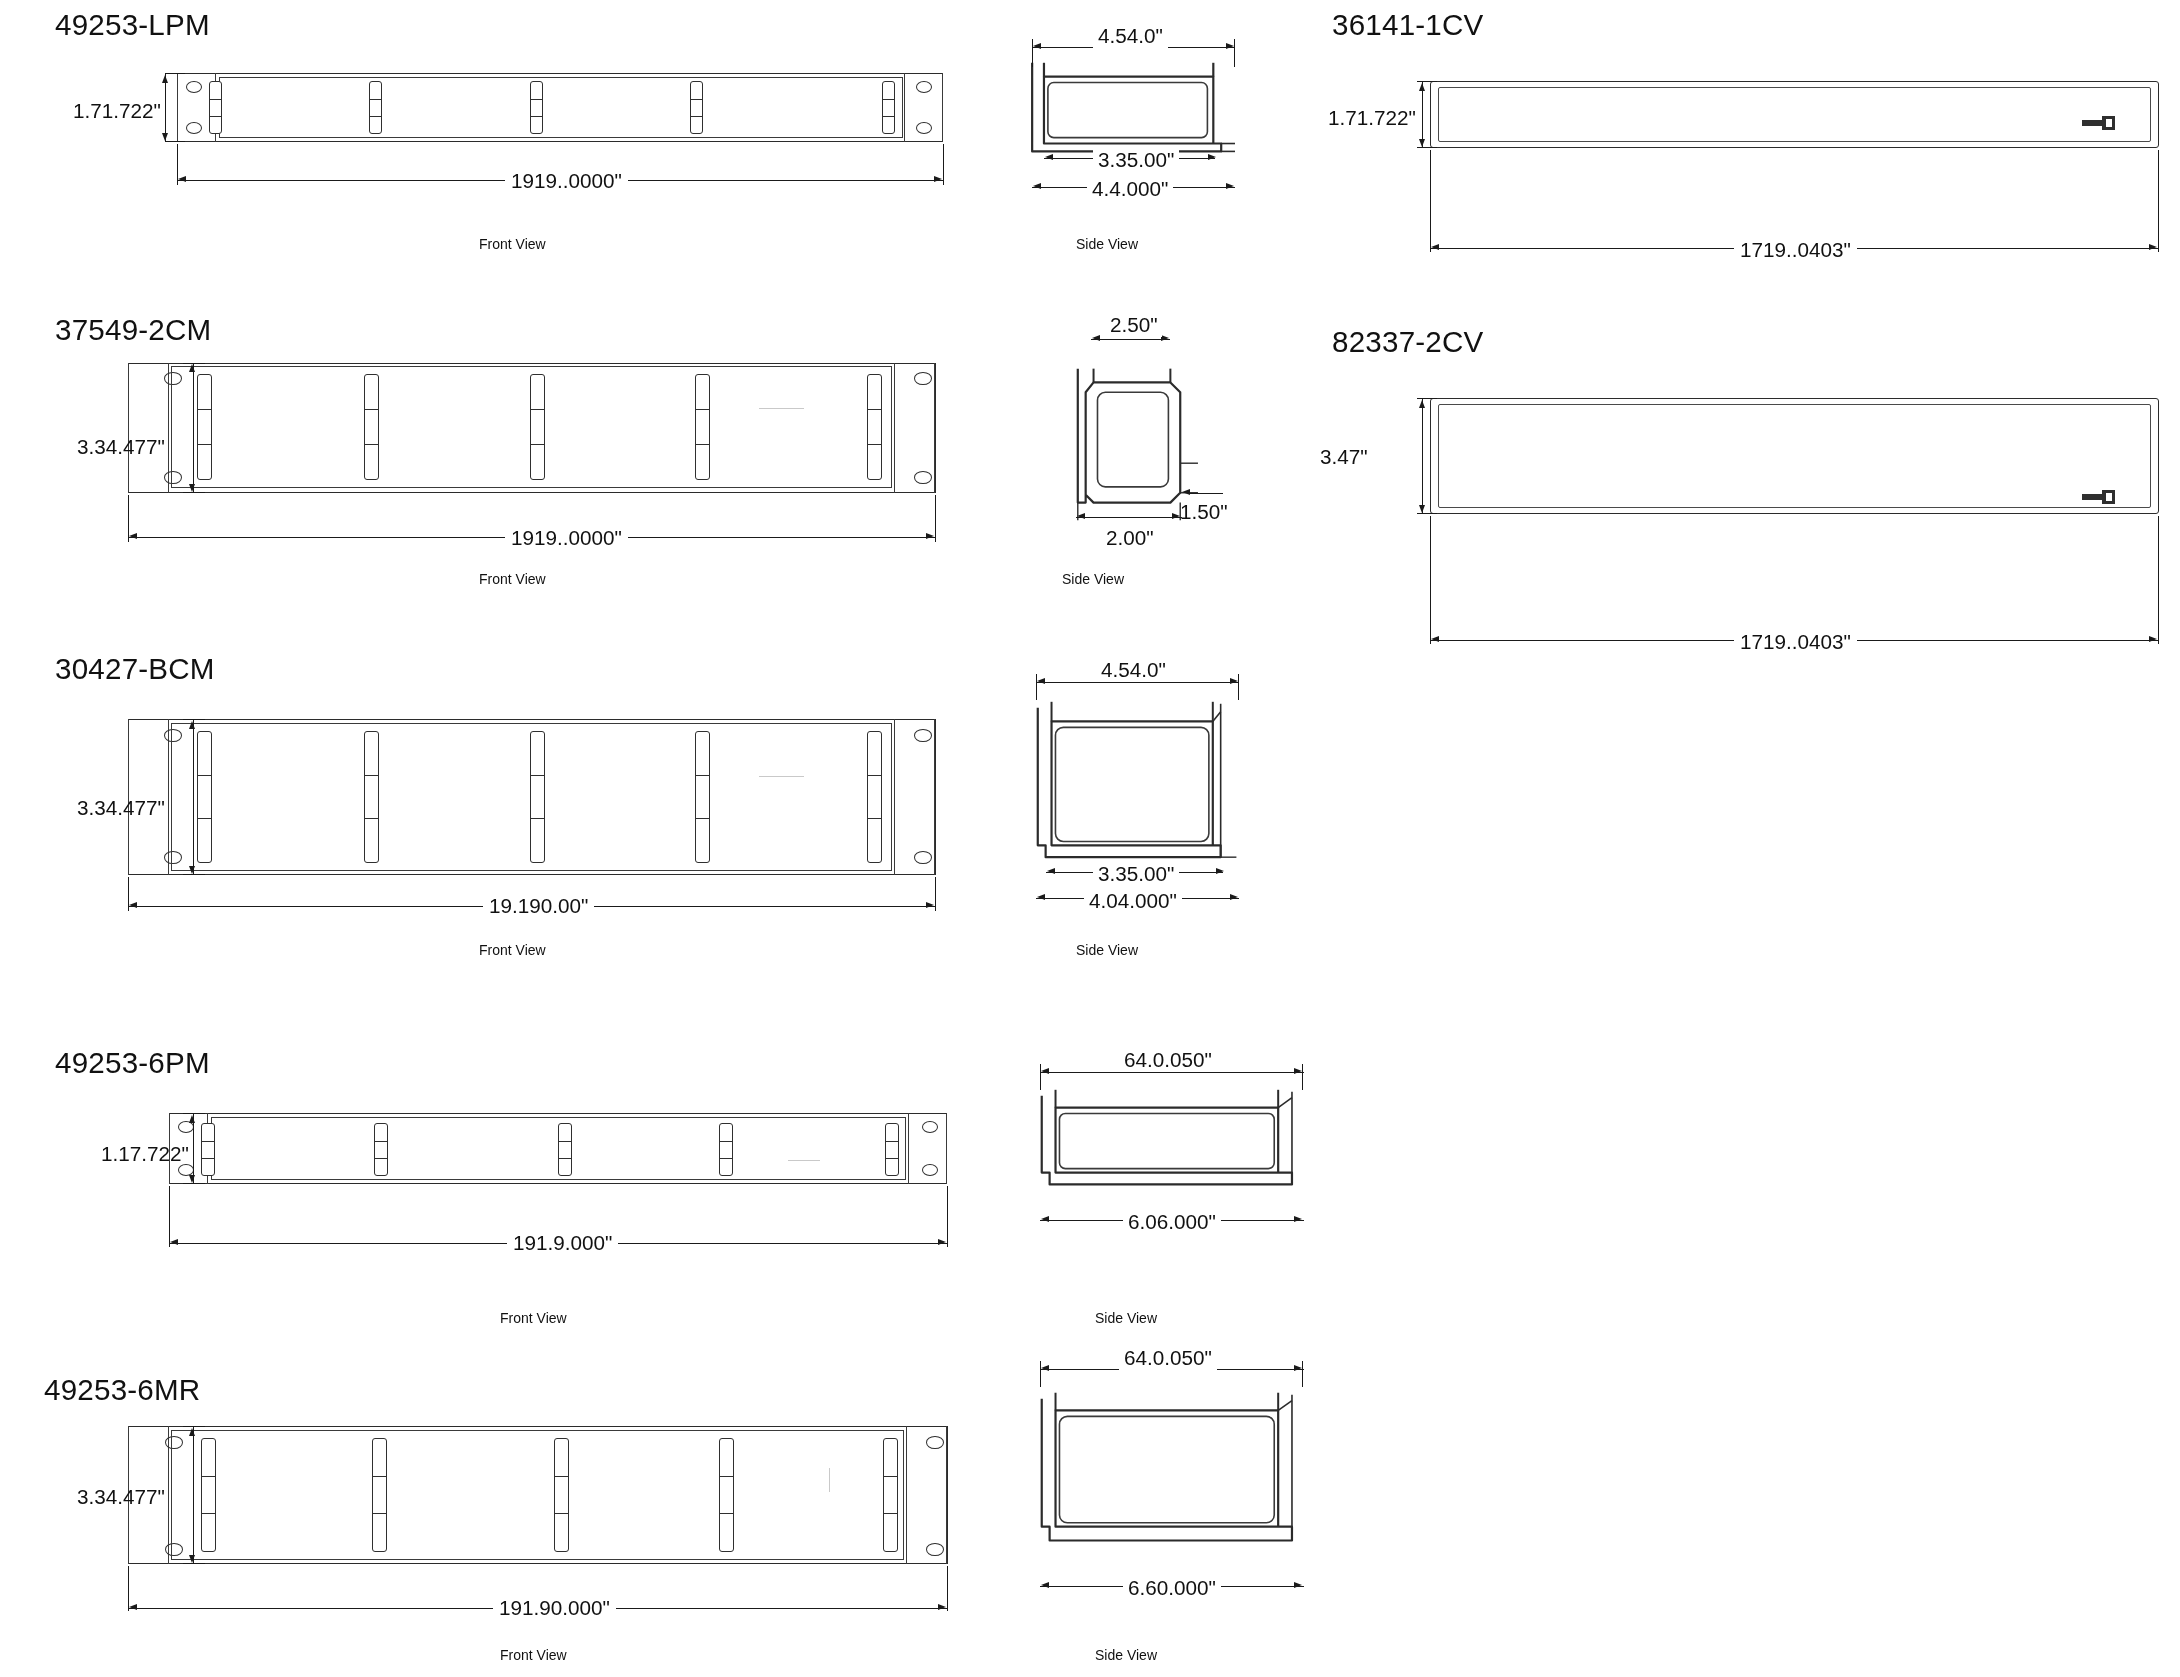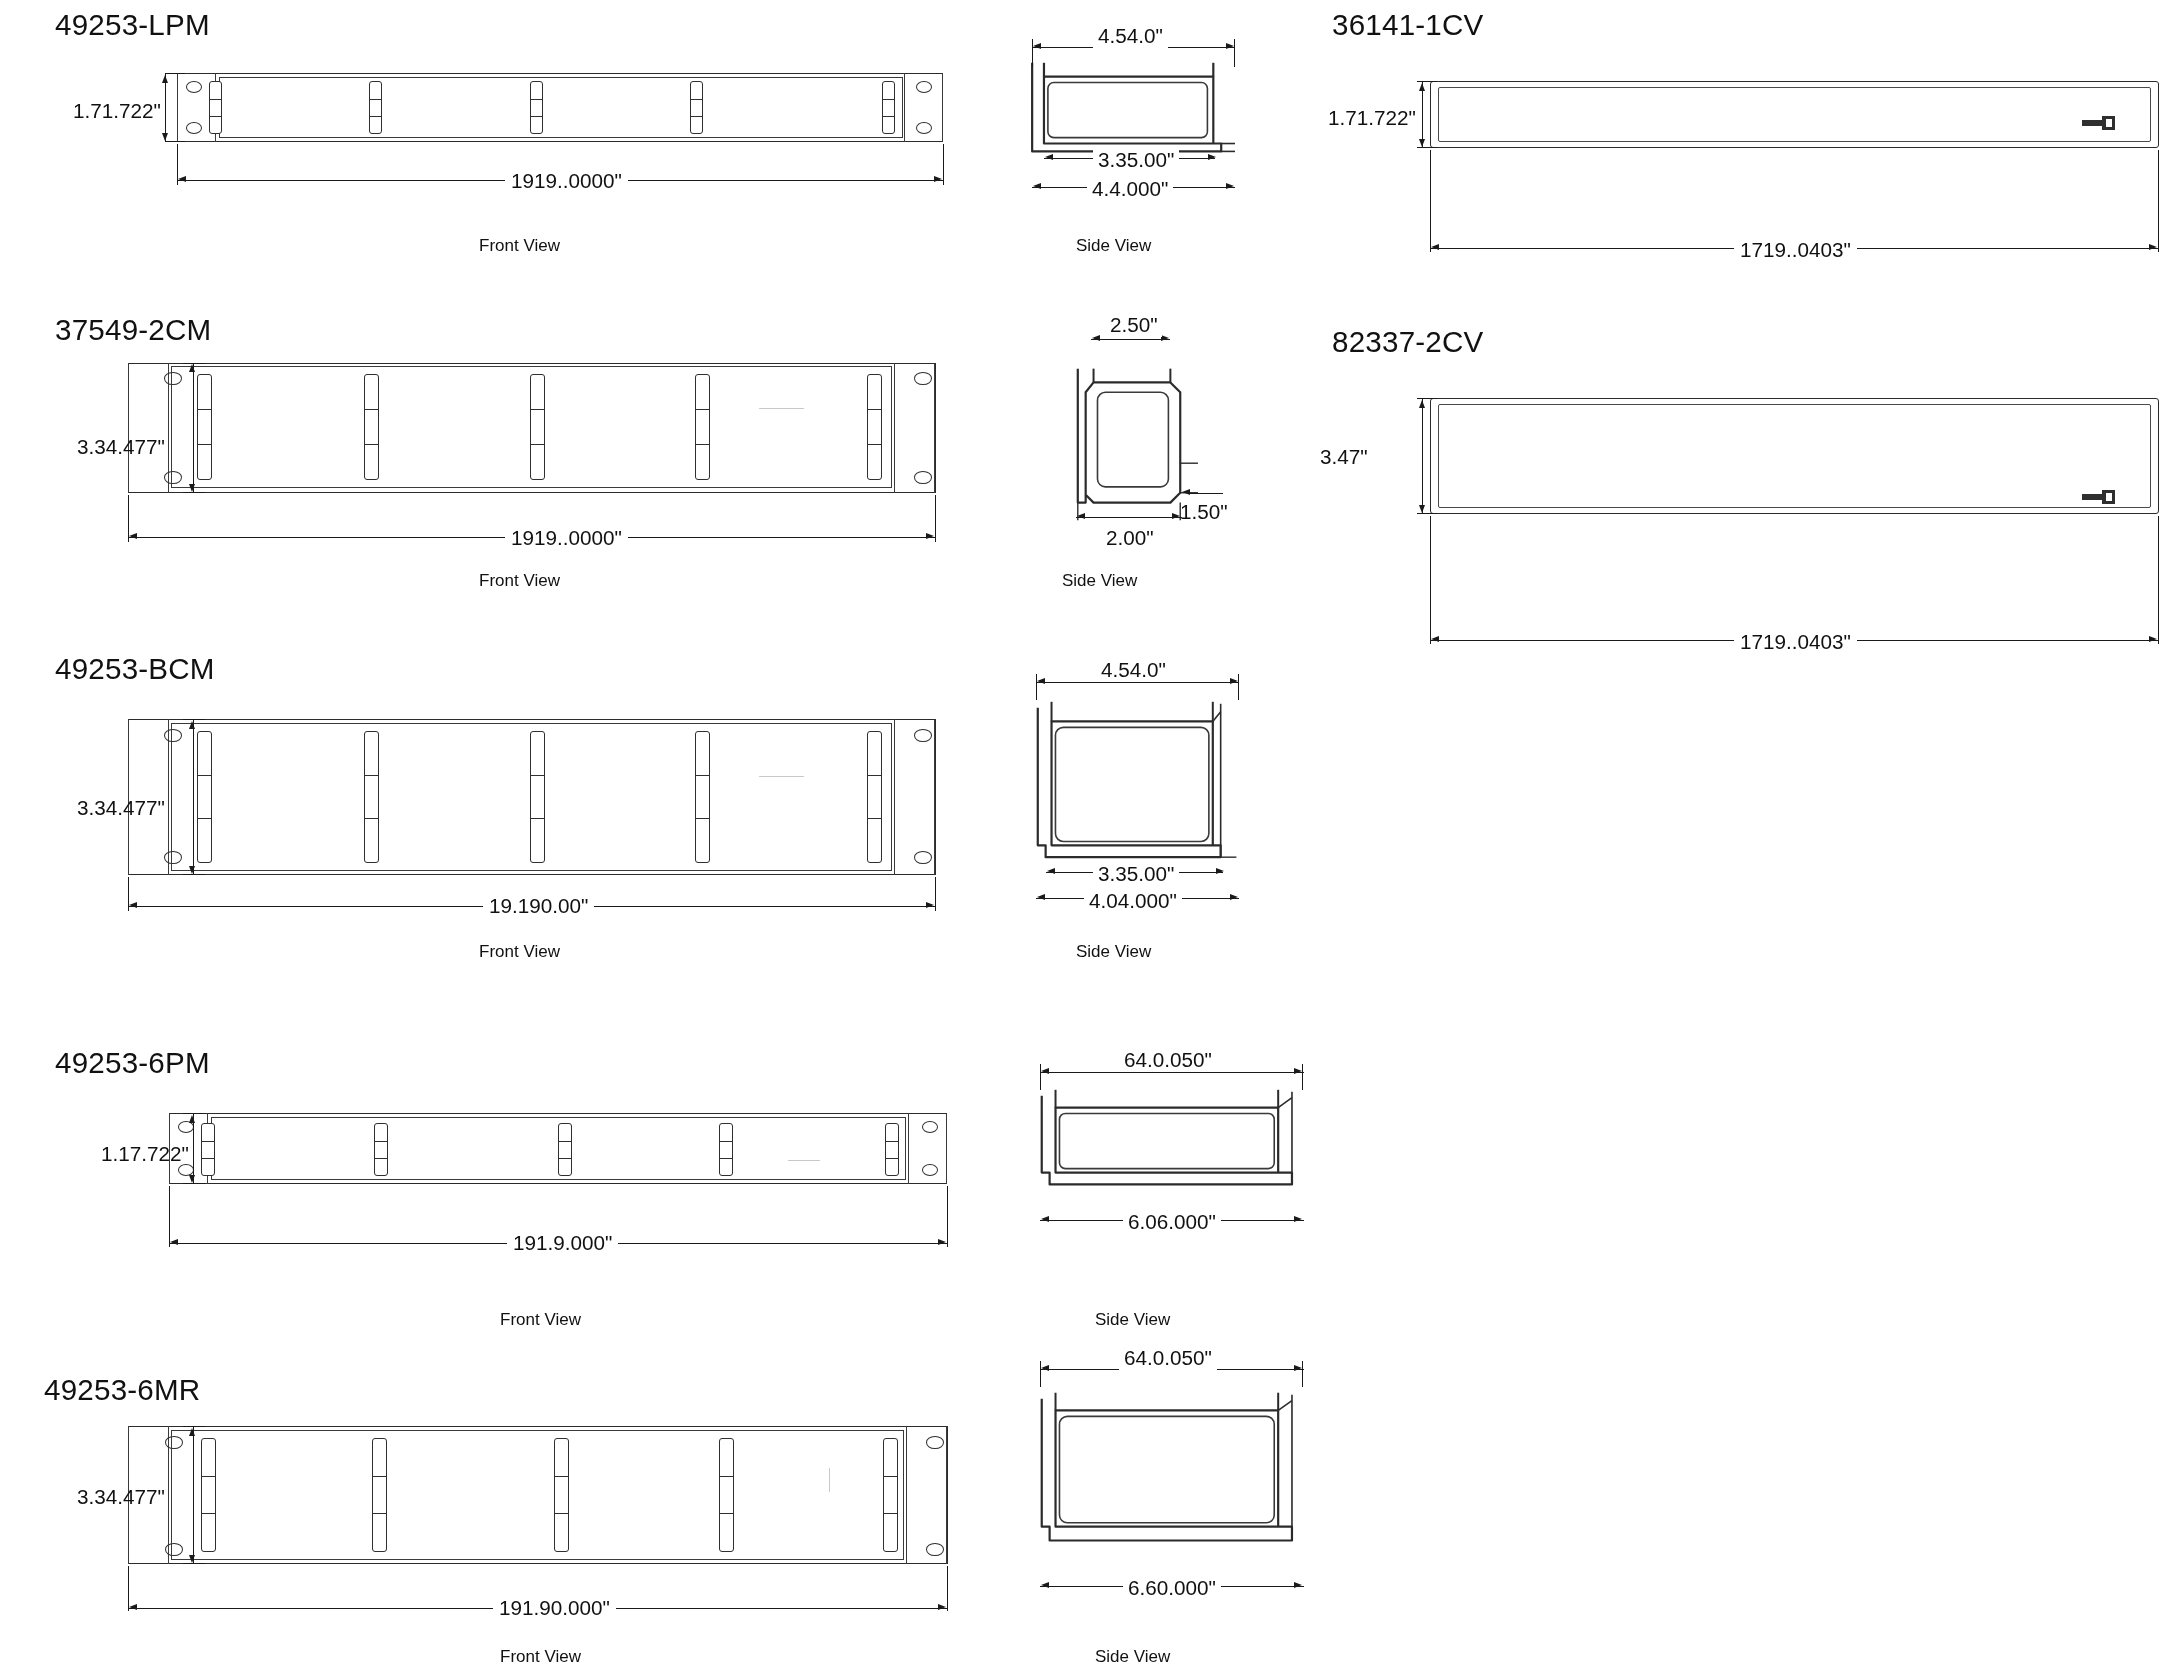--- a/index.html
+++ b/index.html
@@ -8,21 +8,21 @@
     background:#ffffff;
     font-family:"Liberation Sans", sans-serif;
     color:#000;
     position:relative;
     overflow:hidden;
   }
   .stage{position:absolute;left:0;top:0;width:2181px;height:1678px;}
   .abs{position:absolute;}
   .title{font-size:29.6px;font-weight:400;letter-spacing:0.2px;color:#111;}
   .dimtext{font-size:20.7px;color:#111;white-space:nowrap;}
-  .viewlabel{font-size:17px;color:#111;white-space:nowrap;}
+  .viewlabel{font-size:14px;color:#111;white-space:nowrap;}
 
   
   .hline{height:0;border-top:1.4px solid #1a1a1a;}
   .vline{width:0;border-left:1.4px solid #1a1a1a;}
   .ext{width:0;border-left:1.2px solid #1a1a1a;}
   .exth{height:0;border-top:1.2px solid #1a1a1a;}
 
   
   .arrL,.arrR{position:absolute;width:0;height:0;border-top:3.9px solid transparent;border-bottom:3.9px solid transparent;}
   .arrL{border-right:8.9px solid #1a1a1a;}
@@ -235,21 +235,21 @@
   </div>
   <div>
     <div class="abs hline" style="left:1430px;top:640px;width:729px;"></div>
     <div class="abs ext" style="left:1430px;top:516px;height:128px;"></div>
     <div class="abs ext" style="left:2158px;top:516px;height:128px;"></div>
     <div class="arrL" style="left:1431px;top:636px;"></div>
     <div class="arrR" style="left:2149px;top:636px;"></div>
     <div class="abs dimtext" style="left:1734px;top:630px;background:#fff;padding:0 5.9px;">1719..0403"</div>
   </div>
 
-  <div class="abs title" style="left:55px;top:652px;">49253-BCM</div>
+  <div class="abs title" style="left:55px;top:652px;">30427-BCM</div>
   <div>
     <div class="panel" style="left:128px;top:719px;width:808px;height:156px;"></div>
     <div class="flange" style="left:128px;top:719px;width:41px;height:156px;"></div>
     <div class="flange" style="left:894px;top:719px;width:41px;height:156px;"></div>
     <div class="ear-hole" style="left:164px;top:729px;width:17.7px;height:12.8px;"></div>
     <div class="ear-hole" style="left:164px;top:851px;width:17.7px;height:12.8px;"></div>
     <div class="ear-hole" style="left:914px;top:729px;width:17.7px;height:12.8px;"></div>
     <div class="ear-hole" style="left:914px;top:851px;width:17.7px;height:12.8px;"></div>
     <div class="panel-inner" style="left:171px;top:723px;width:721px;height:148px;"></div>
     <div class="slot" style="left:197px;top:731px;width:14.8px;height:132px;"></div>

